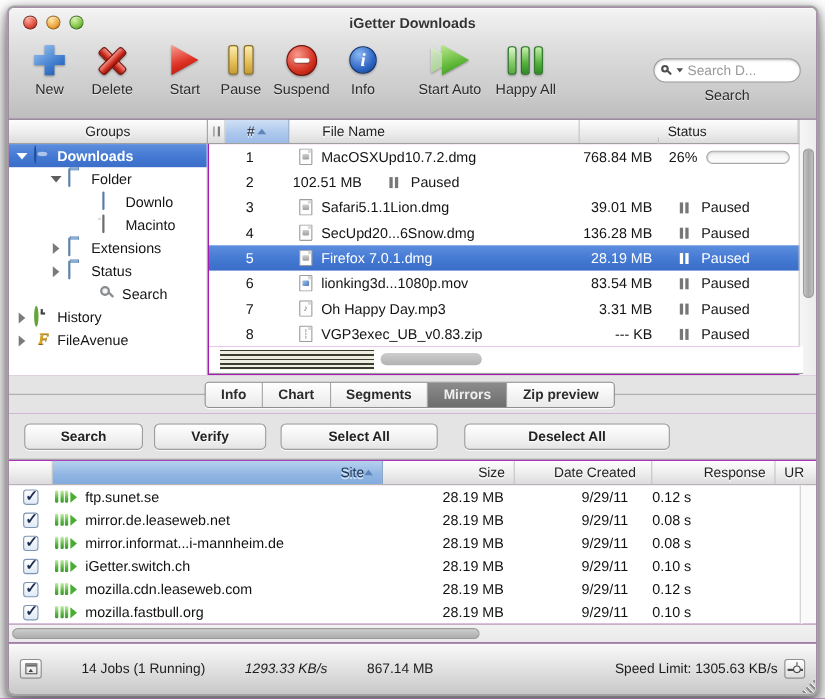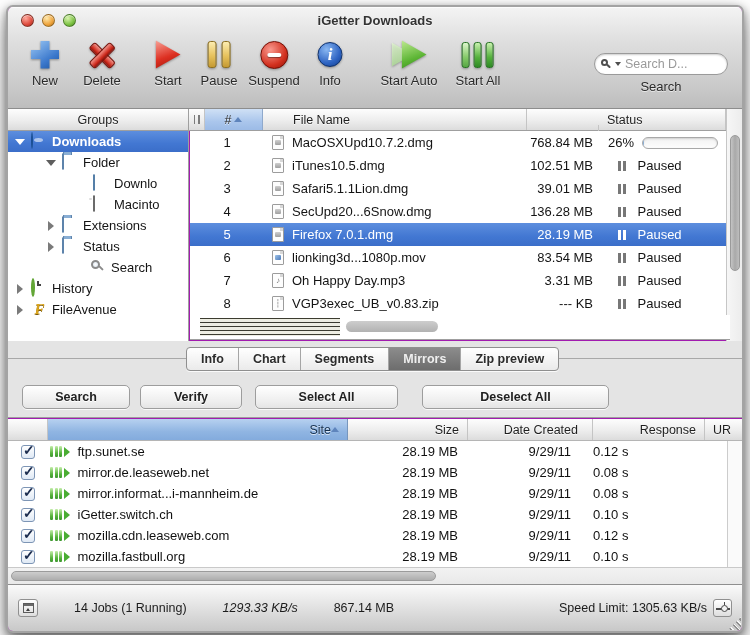--- a/index.html
+++ b/index.html
@@ -223,21 +223,21 @@
       <div class="tlabel">Start Auto</div>
     </div>
     <div class="tool" style="left:470px">
       <div class="ticon">
           <div class="i-pauseall">
             <span></span>
             <span></span>
             <span></span>
           </div>
         </div>
-      <div class="tlabel">Start All</div>
+      <div class="tlabel">Happy All</div>
     </div>
 
     <div class="searchwrap">
       <div class="searchfield">
         <span class="mag"></span>
         <span class="caret-down"></span>
         <input type="text" placeholder="Search D..." style="">
       </div>
       <div class="searchlabel">Search</div>
     </div>
@@ -331,26 +331,20 @@
           <span>MacOSXUpd10.7.2.dmg</span>
         </span>
       <span class="dc-size">768.84 MB</span>
       <span class="dc-status" style="padding-left:8px">
           <span class="pct">26%</span>
           <span class="pbar"><span class="pfill"></span></span>
         </span>
     </div>
     <div class="drow">
       <span class="dc-num">2</span>
-      <span class="dc-name">
-          <span class="fico">
-            <span class="mini"></span>
-          </span>
-          <span>iTunes10.5.dmg</span>
-        </span>
       <span class="dc-size">102.51 MB</span>
       <span class="dc-status">
           <span class="pauseglyph">
             <i></i>
             <i></i>
           </span>
           <span>Paused</span>
         </span>
     </div>
     <div class="drow">

